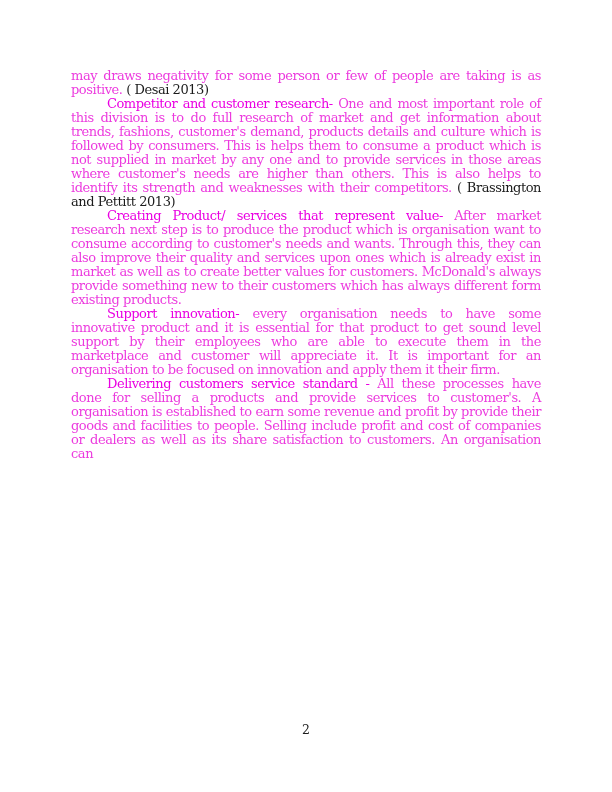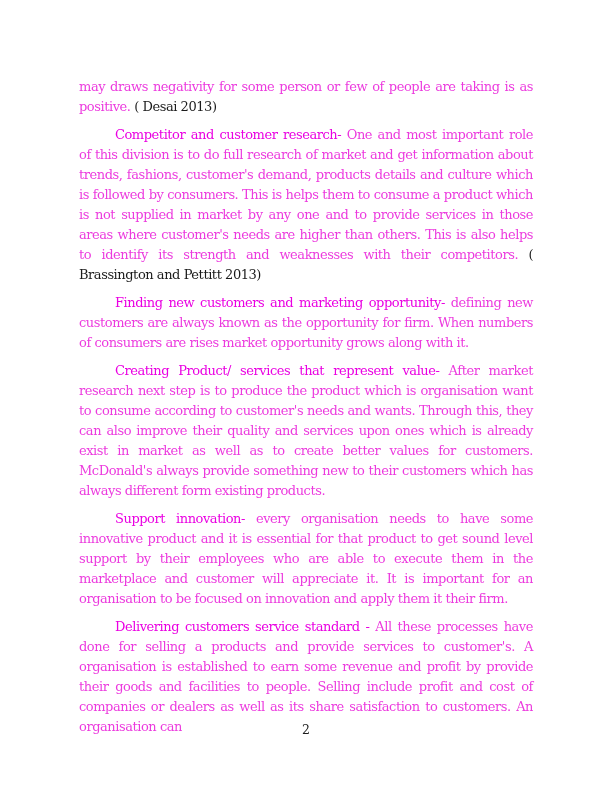--- a/index.html
+++ b/index.html
@@ -14,24 +14,24 @@
     width:612px;height:792px;
     background:var(--c-page);
     font-family:"DejaVu Serif", serif;
     overflow:hidden;
   }
   .content{
     position:absolute;
     left:71px;top:69px;width:470px;
   }
   p.para{
-    margin:8px;
+    margin:0;
     text-align:justify;
     font-size:13px;
-    line-height:20px;
+    line-height:14px;
     letter-spacing:-0.45px;
     color:var(--c-body);
   }
   p.para.indent{ text-indent:36px; }
   .seg-body{ color:var(--c-body); }
   .seg-bold{ color:var(--c-heading); font-weight:normal; }
   .seg-black{ color:var(--c-black); }
   .footer{
     position:absolute;
     left:0;top:722px;width:612px;
@@ -40,19 +40,18 @@
     color:var(--c-black);
   }
 </style>
 </head>
 <body>
 
 <div class="page">
   <div class="content">
       <p class="para"><span class="seg-body">may draws negativity for some person or few of people are taking is as positive. </span><span class="seg-black">( Desai 2013)</span></p>
       <p class="para indent"><span class="seg-bold">Competitor and customer research- </span><span class="seg-body">One and most important role of this division is to do full research of market and get information about trends, fashions, customer's demand, products details and culture which is followed by consumers. This is helps them to consume a product which is not supplied in market by any one and to provide services in those areas where customer's needs are higher than others.  This is also helps to identify its strength and weaknesses with their competitors. </span><span class="seg-black">( Brassington and Pettitt 2013)</span></p>
-      <p class="para indent"><span class="seg-bold">Finding new customers and marketing opportunity- </span><span class="seg-body">defining new customers are always known as the opportunity for firm. When numbers of consumers are rises market opportunity grows along with it.</span></p>
       <p class="para indent"><span class="seg-bold">Creating Product/ services that represent value- </span><span class="seg-body">After market research next step is to produce the product which is organisation want to consume according to customer's needs and wants. Through this, they can also improve their quality and services upon ones which is already exist in market as well as to create better values for customers. McDonald's always provide something new to their customers which has always different form existing products.</span></p>
       <p class="para indent"><span class="seg-bold">Support innovation- </span><span class="seg-body">every organisation needs to have some innovative product and it is essential for that product to get sound level support by their employees who are able to execute them in the marketplace and customer will appreciate it. It is important for an organisation to be focused on innovation and apply them it their firm.</span></p>
       <p class="para indent"><span class="seg-bold">Delivering customers service standard - </span><span class="seg-body">All these processes have done for selling a products and provide services to customer's. A organisation is established to earn some revenue and profit by provide their goods and facilities to people. Selling include profit and cost of companies or dealers as well as its share satisfaction to customers. An organisation can</span></p>
     </div>
   <div class="footer">2</div>
 </div>
 
 </body></html>

